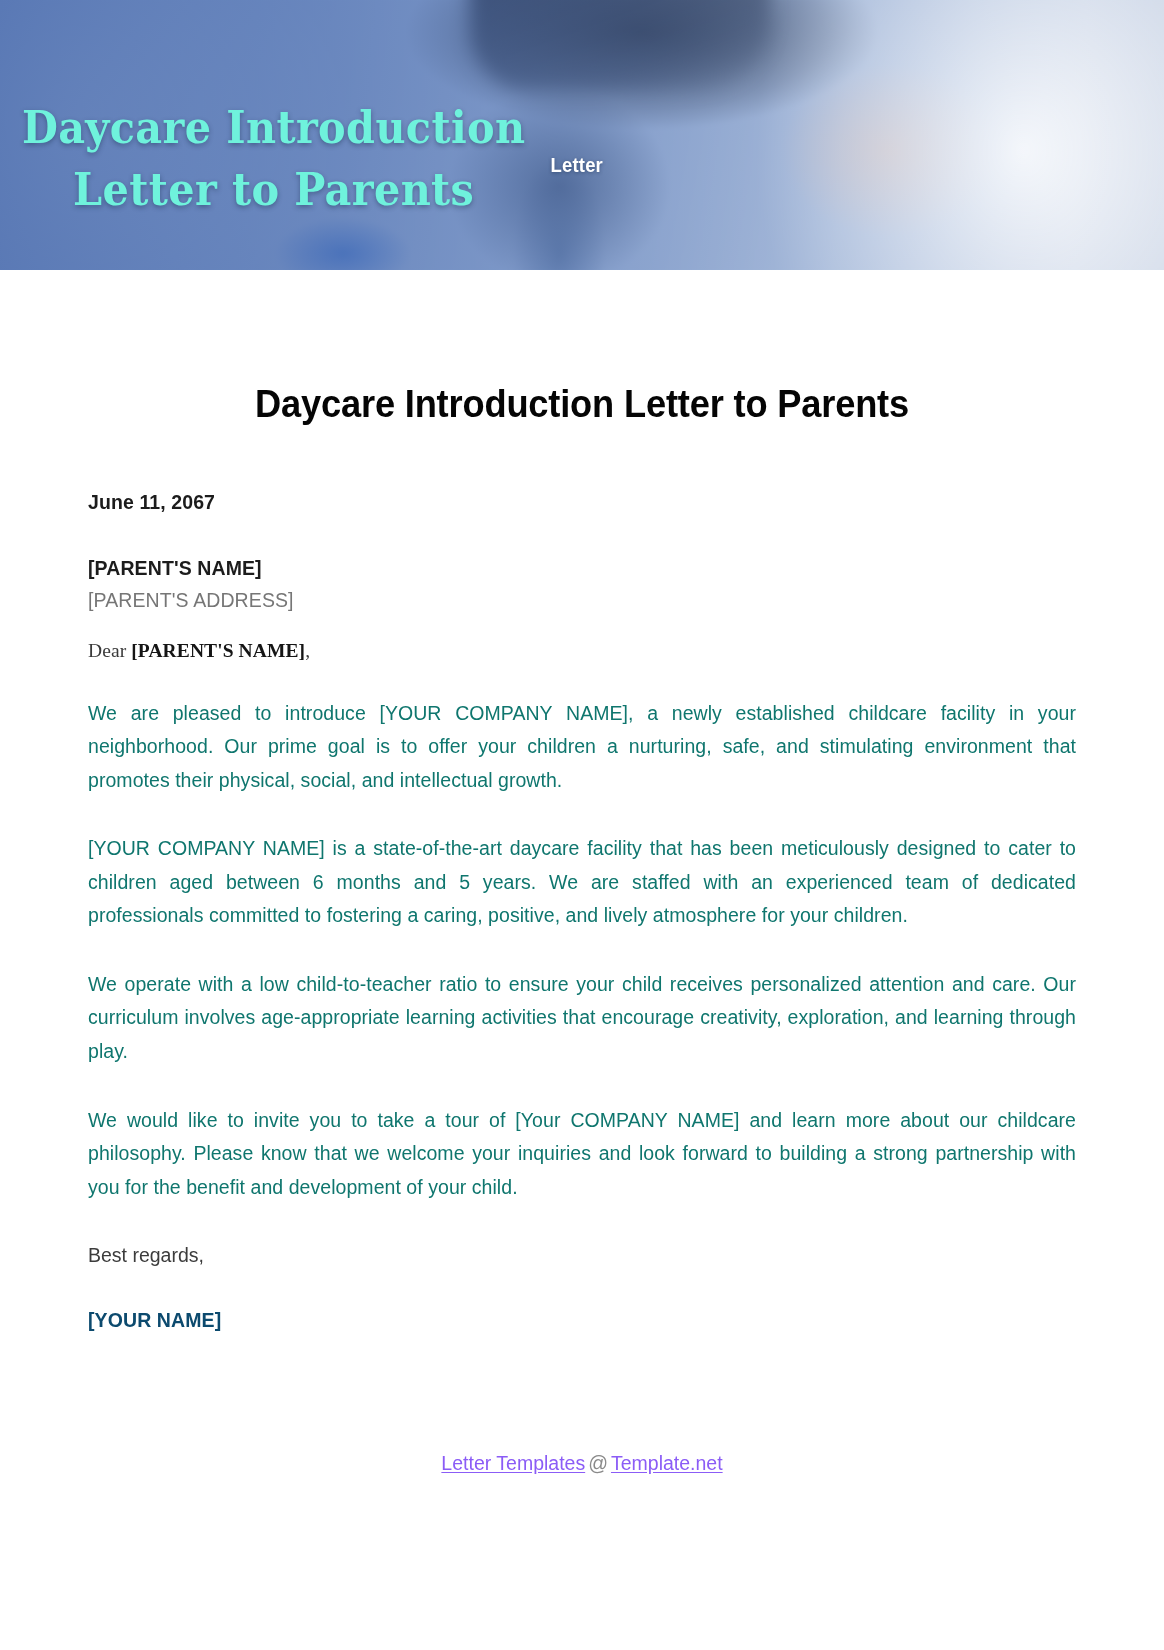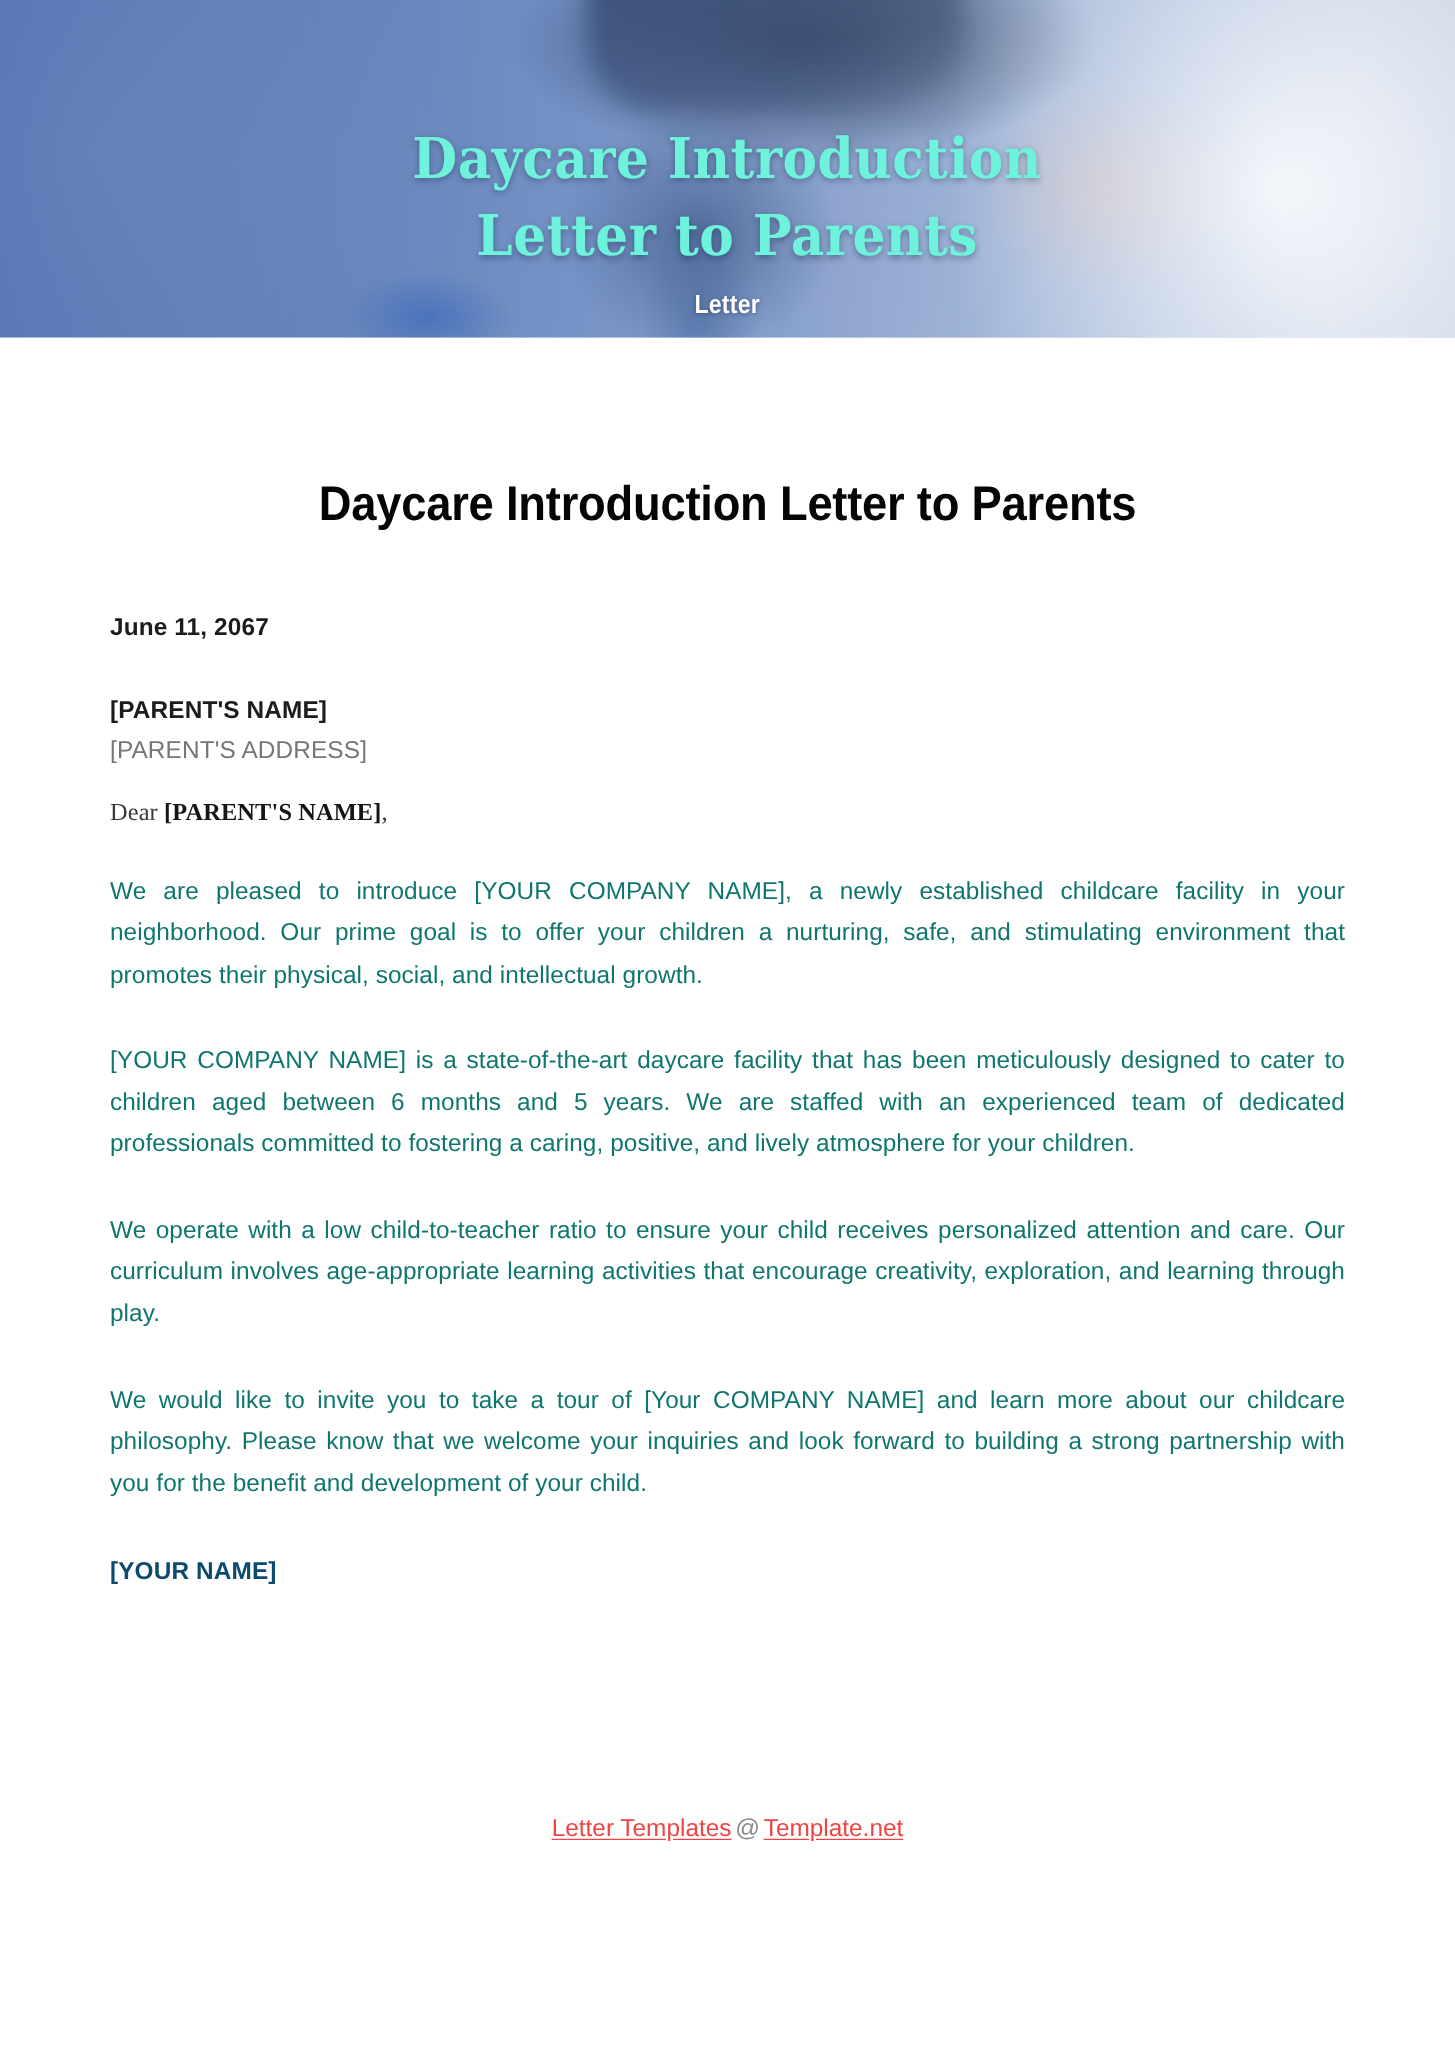--- a/index.html
+++ b/index.html
@@ -73,26 +73,24 @@
       rgba(74,109,176,0.62) 22%,
       rgba(93,127,188,0.44) 48%,
       rgba(150,177,219,0.24) 72%,
       rgba(232,238,248,0.12) 92%,
       rgba(255,255,255,0.10) 100%);
   }
   .banner-inner {
     position: absolute;
     inset: 0;
     display: flex;
-    flex-direction: column;
     align-items: center;
     justify-content: flex-start;
     padding-top: 48px;
     box-sizing: border-box;
-    margin-top: 48px;
   }
   .banner-title {
     font-family: "DejaVu Serif", "Liberation Serif", serif;
     font-weight: 700;
     font-size: 45px;
     line-height: 1.38;
     letter-spacing: 0.4px;
     color: #6ff2dc;
     text-align: center;
     text-shadow: 0 2px 5px rgba(20,40,70,0.42);
@@ -197,21 +195,21 @@
   .footer {
     position: absolute;
     left: 0;
     right: 0;
     top: 1452px;
     text-align: center;
     font-size: 19.5px;
     color: #9b9b9b;
   }
   .footer a {
-    color: #ef4444;
+    color: #8b5cf6;
     text-decoration: underline;
     text-underline-offset: 2px;
   }
   .footer .at {
     color: #8a8a8a;
     padding: 0 3px;
   }
 </style>
 </head>
 <body>
@@ -240,19 +238,20 @@
       <div class="recipient-address">[PARENT'S ADDRESS]</div>
     </div>
 
     <div class="salutation"><span>Dear </span><b>[PARENT'S NAME]</b><span>,</span></div>
 
     <p class="body-par">We are pleased to introduce [YOUR COMPANY NAME], a newly established childcare facility in your neighborhood. Our prime goal is to offer your children a nurturing, safe, and stimulating environment that promotes their physical, social, and intellectual growth.</p>
     <p class="body-par">[YOUR COMPANY NAME] is a state-of-the-art daycare facility that has been meticulously designed to cater to children aged between 6 months and 5 years. We are staffed with an experienced team of dedicated professionals committed to fostering a caring, positive, and lively atmosphere for your children.</p>
     <p class="body-par">We operate with a low child-to-teacher ratio to ensure your child receives personalized attention and care. Our curriculum involves age-appropriate learning activities that encourage creativity, exploration, and learning through play.</p>
     <p class="body-par">We would like to invite you to take a tour of [Your COMPANY NAME] and learn more about our childcare philosophy. Please know that we welcome your inquiries and look forward to building a strong partnership with you for the benefit and development of your child.</p>
 
+    <div class="closing">Best regards,</div>
 
     <div class="signature">[YOUR NAME]</div>
   </div>
 
   <div class="footer"><a href="#">Letter Templates</a><span class="at">@</span><a href="#">Template.net</a></div>
 
 </div>
 
 </body></html>

